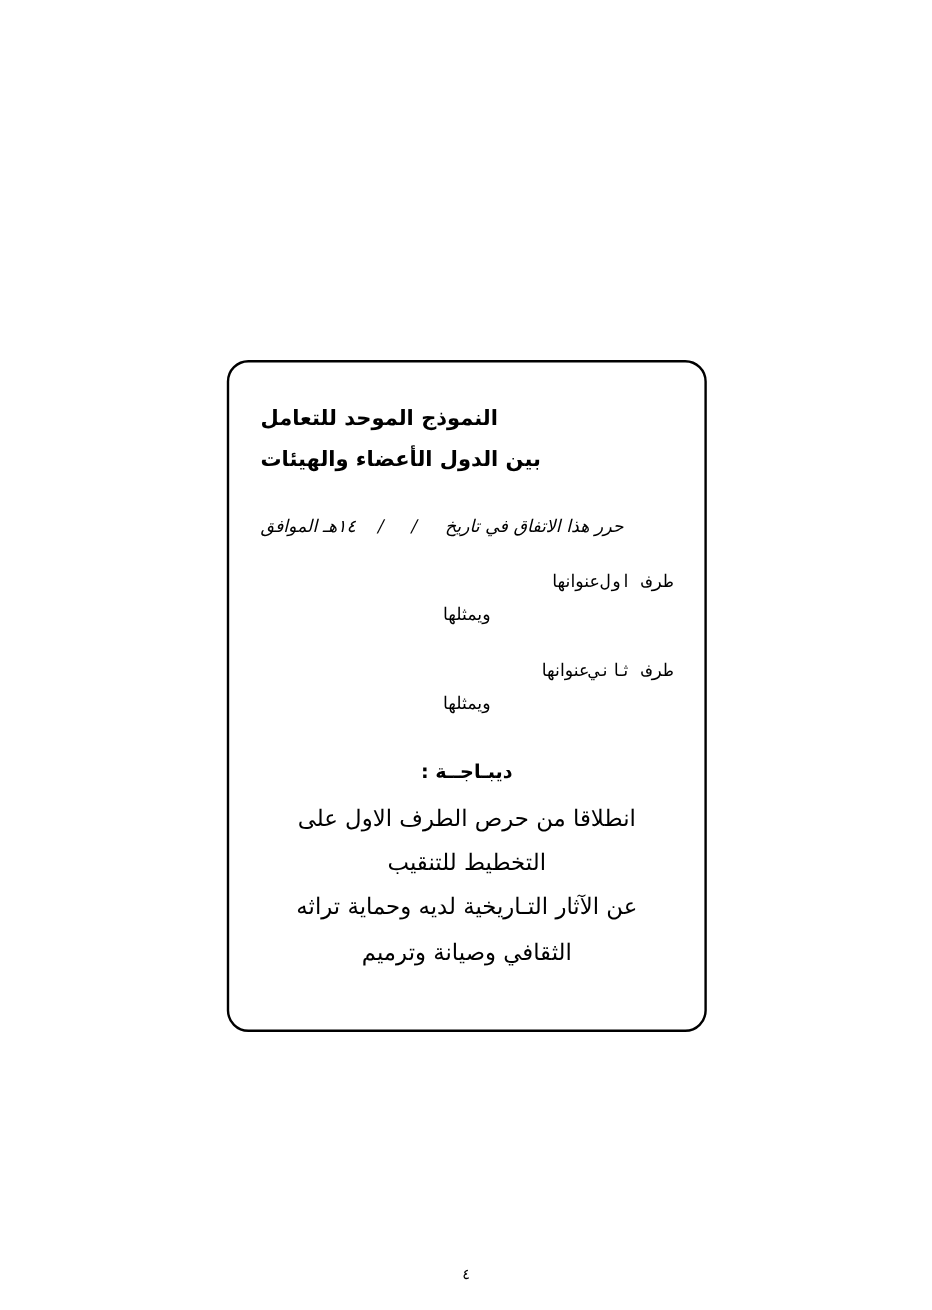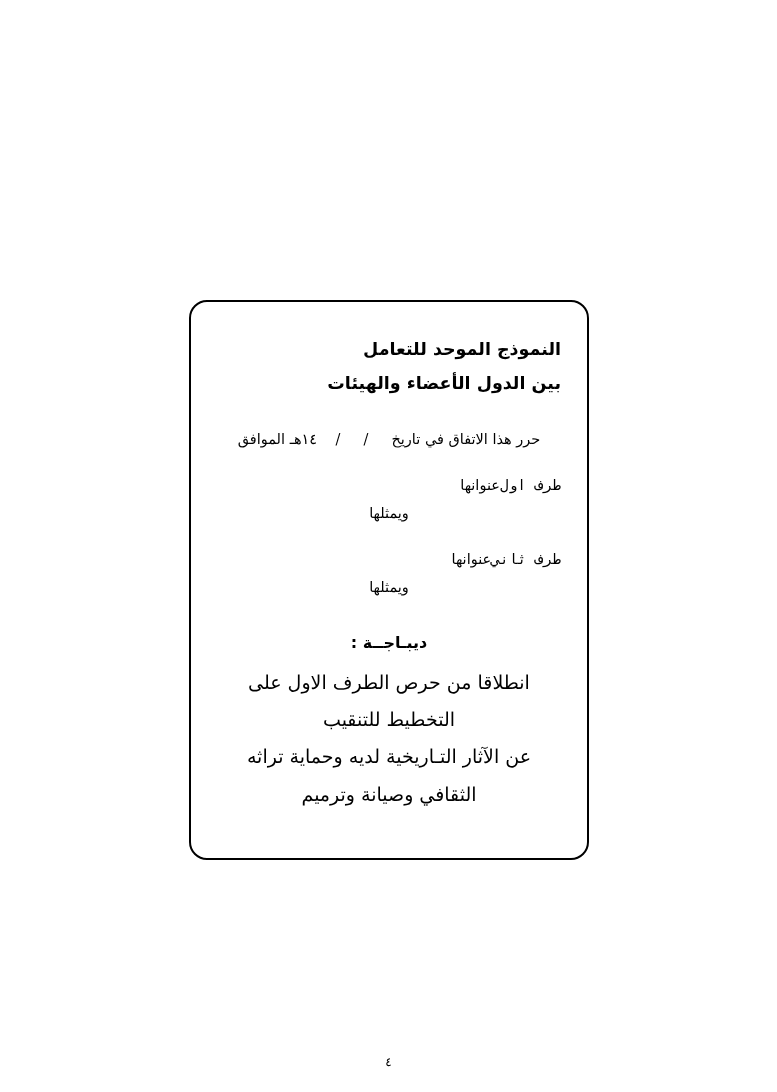--- a/index.html
+++ b/index.html
@@ -29,21 +29,21 @@
     top: 300px;
     width: 400px;
     height: 560px;
     border: 2.5px solid #000;
     border-radius: 18px;
     box-sizing: border-box;
     padding: 22px 26px 18px 26px;
   }
 
   .title-block {
-    text-align: right;
+    text-align: left;
     margin-top: 8px;
     margin-bottom: 26px;
   }
   .title-line {
     font-family: "DejaVu Sans", sans-serif;
     font-weight: bold;
     font-size: 17.5px;
     letter-spacing: 0.5px;
     line-height: 1.95;
     color: #000;
@@ -61,21 +61,22 @@
   .line {
     display: block;
     white-space: pre;
   }
 
   .line-center {
     text-align: center;
   }
 
   .line-right {
-    text-align: center;
+    text-align: left;
+    font-style: italic;
   }
 
   
   .row-with-side {
     display: flex;
     flex-direction: row;
     justify-content: space-between;
     align-items: baseline;
   }
   .row-with-side .side {

